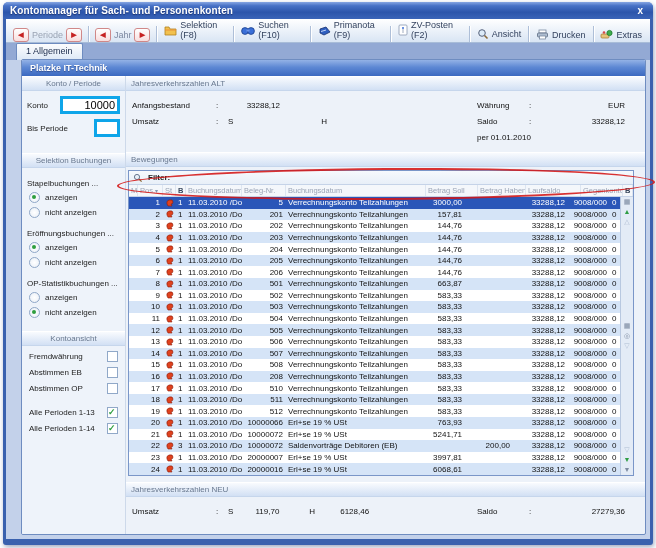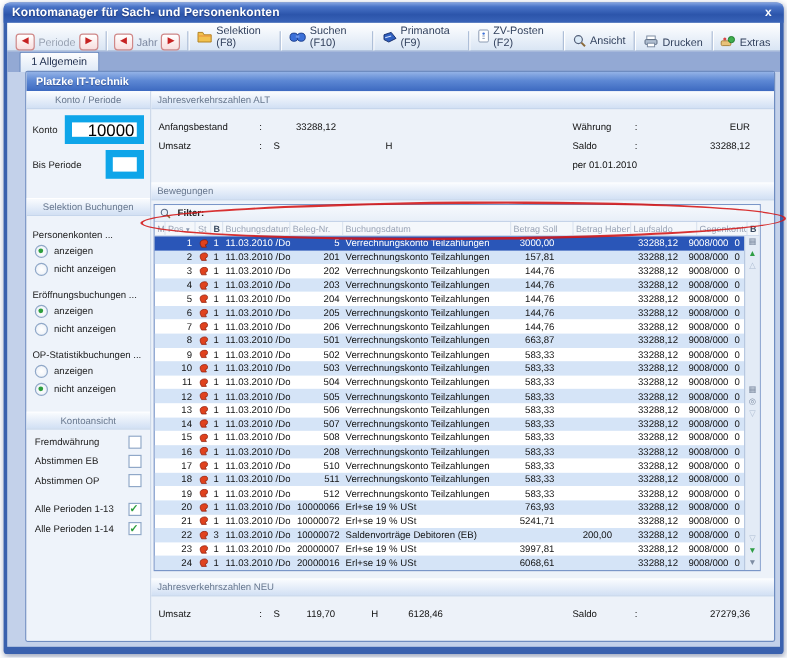--- a/index.html
+++ b/index.html
@@ -26,21 +26,21 @@
   .panel{position:absolute;inset:0;border:1px solid #6e8cc0;background:#edf2f9;border-radius:2px;overflow:hidden;}
   .panel-header{height:16px;background:linear-gradient(180deg,#93b2e6 0%,#5d88d4 45%,#3c69c0 100%);color:#fff;font-weight:bold;font-size:9px;line-height:16px;padding-left:8px;text-shadow:0 1px 1px rgba(0,0,40,.35);}
   .panel-body{display:flex;height:calc(100% - 16px);}
   .sidebar{width:103px;background:#eef3fa;border-right:1px solid #cdd9ea;}
   .sec-h{height:13px;background:linear-gradient(#f9fbfe,#d2e0f4);border-top:1px solid #fff;border-bottom:1px solid #c6d6ec;color:#68788f;font-size:8px;line-height:13px;}
   .sidebar .sec-h{text-align:center;}
   .rcol{flex:1;position:relative;overflow:hidden;}
   .rcol .sec-h{padding-left:5px;}
   .sb-row{display:flex;align-items:center;padding:5px 5px 0 5px;font-size:8px;color:#222;}
   .sb-row label{flex:1;}
-  .field{border:6px solid #0ea5e9;height:12px;font-size:14px;font-family:"Liberation Sans",sans-serif;padding:0 2px;background:#fff;}
+  .field{border:3px solid #0ea5e9;height:12px;font-size:11px;font-family:"Liberation Sans",sans-serif;padding:0 2px;background:#fff;}
   .konto-f{width:50px;text-align:right;}
   .bisper-f{width:16px;}
   .group-title{font-size:8px;color:#222;padding:0 5px;margin-top:11px;}
   .opt-row{display:flex;align-items:center;gap:5px;padding:4px 5px 0 7px;font-size:8px;color:#222;}
   .radio{width:9px;height:9px;border:1px solid #90a8c8;border-radius:50%;background:radial-gradient(#fff,#e8eef6);display:inline-block;position:relative;flex:0 0 auto;}
   .radio.checked::after{content:'';position:absolute;left:2px;top:2px;width:4px;height:4px;border-radius:50%;background:#2e9e3e;}
   .chk-row{display:flex;align-items:center;padding:5px 7px 0 7px;font-size:8px;color:#222;justify-content:flex-end;}
   .chk-row label{flex:1;}
   .checkbox{width:9px;height:9px;border:1px solid #90a8c8;background:#fff;display:inline-block;position:relative;flex:0 0 auto;}
   .checkbox.checked::after{content:'\2713';position:absolute;left:0px;top:-2px;font-size:9px;line-height:12px;color:#2e9e3e;font-weight:bold;}
@@ -207,21 +207,21 @@
               <label>Konto</label>
               <input class="field konto-f" value="10000" style="">
             </div>
             <div class="sb-row">
               <label>Bis Periode</label>
               <input class="field bisper-f" value="" style="">
             </div>
 
             <div class="sec-h" style="margin-top:16px;">Selektion Buchungen</div>
 
-            <div class="group-title">Personenkonten ...</div>
+            <div class="group-title">Stapelbuchungen ...</div>
             <div class="opt-row">
               <span class="radio checked"></span>
               <span>anzeigen</span>
             </div>
             <div class="opt-row">
               <span class="radio"></span>
               <span>nicht anzeigen</span>
             </div>
 
             <div class="group-title">Eröffnungsbuchungen ...</div>

